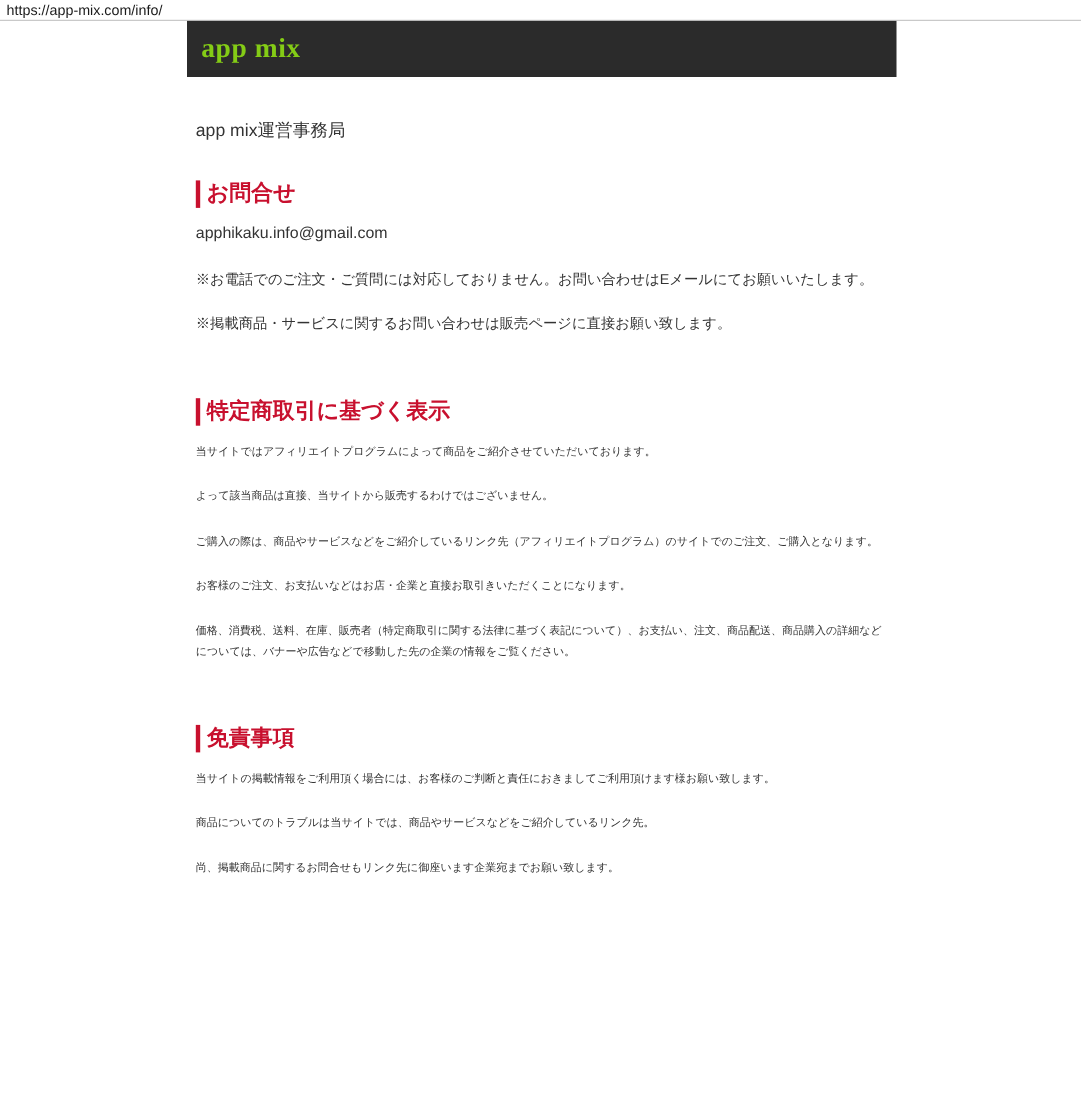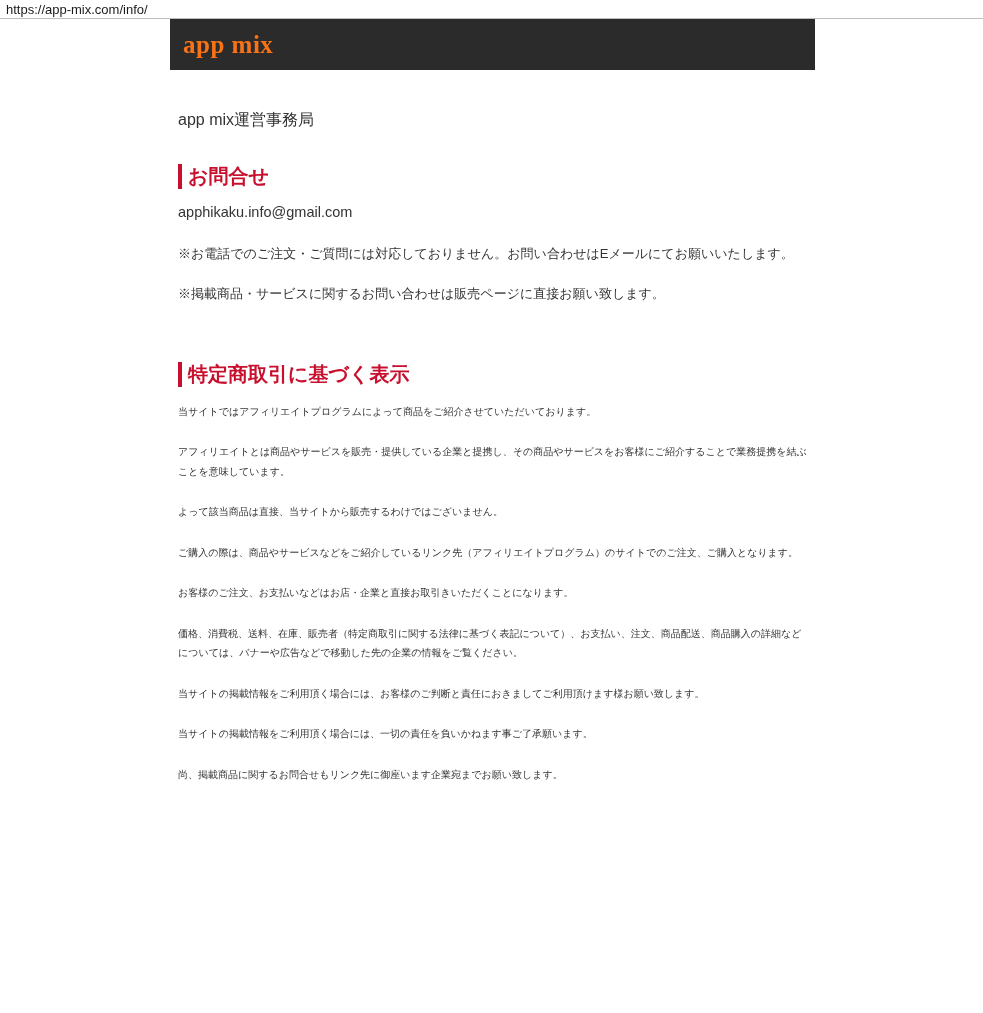--- a/index.html
+++ b/index.html
@@ -42,21 +42,21 @@
   .site-header {
     width: 645px;
     height: 51px;
     background: #2b2b2b;
     display: flex;
     align-items: center;
     box-sizing: border-box;
     padding-left: 13px;
   }
   .site-title {
-    color: #f97316;
+    color: #84cc16;
     font-family: "Liberation Serif", serif;
     font-weight: bold;
     font-size: 25px;
     letter-spacing: 0.5px;
   }
   .body-area {
     width: 645px;
     box-sizing: border-box;
     padding: 0 8px 0 8px;
     background: #ffffff;
@@ -124,26 +124,26 @@
 
       <p class="org-line">app mix運営事務局</p>
 
       <h2 class="section-heading">お問合せ</h2>
       <p class="email">apphikaku.info@gmail.com</p>
       <p class="para small">※お電話でのご注文・ご質問には対応しておりません。お問い合わせはEメールにてお願いいたします。</p>
       <p class="para small">※掲載商品・サービスに関するお問い合わせは販売ページに直接お願い致します。</p>
 
       <h2 class="section-heading spaced">特定商取引に基づく表示</h2>
       <p class="para">当サイトではアフィリエイトプログラムによって商品をご紹介させていただいております。</p>
-      <p class="para">アフィリエイトとは商品やサービスを販売・提供している企業と提携し、その商品やサービスをお客様にご紹介することで業務提携を結ぶことを意味しています。</p>
       <p class="para">よって該当商品は直接、当サイトから販売するわけではございません。</p>
       <p class="para">ご購入の際は、商品やサービスなどをご紹介しているリンク先（アフィリエイトプログラム）のサイトでのご注文、ご購入となります。</p>
       <p class="para">お客様のご注文、お支払いなどはお店・企業と直接お取引きいただくことになります。</p>
       <p class="para">価格、消費税、送料、在庫、販売者（特定商取引に関する法律に基づく表記について）、お支払い、注文、商品配送、商品購入の詳細などについては、バナーや広告などで移動した先の企業の情報をご覧ください。</p>
 
+      <h2 class="section-heading spaced">免責事項</h2>
       <p class="para">当サイトの掲載情報をご利用頂く場合には、お客様のご判断と責任におきましてご利用頂けます様お願い致します。</p>
-      <p class="para">当サイトの掲載情報をご利用頂く場合には、一切の責任を負いかねます事ご了承願います。</p>
+      <p class="para">商品についてのトラブルは当サイトでは、商品やサービスなどをご紹介しているリンク先。</p>
       <p class="para">尚、掲載商品に関するお問合せもリンク先に御座います企業宛までお願い致します。</p>
 
     </div>
 
   </div>
 </div>
 
 </body></html>

